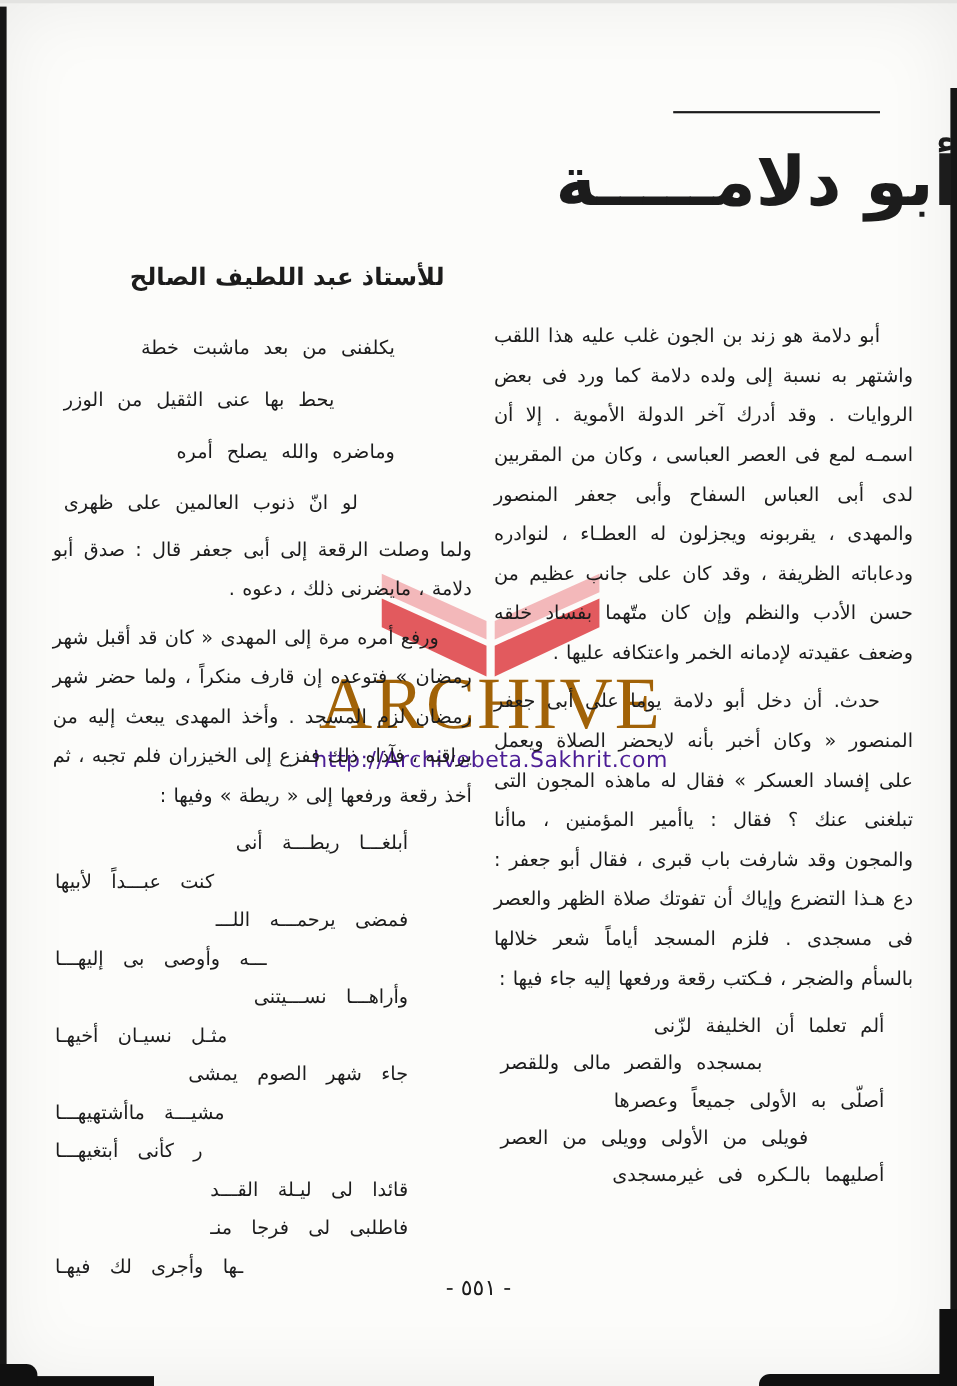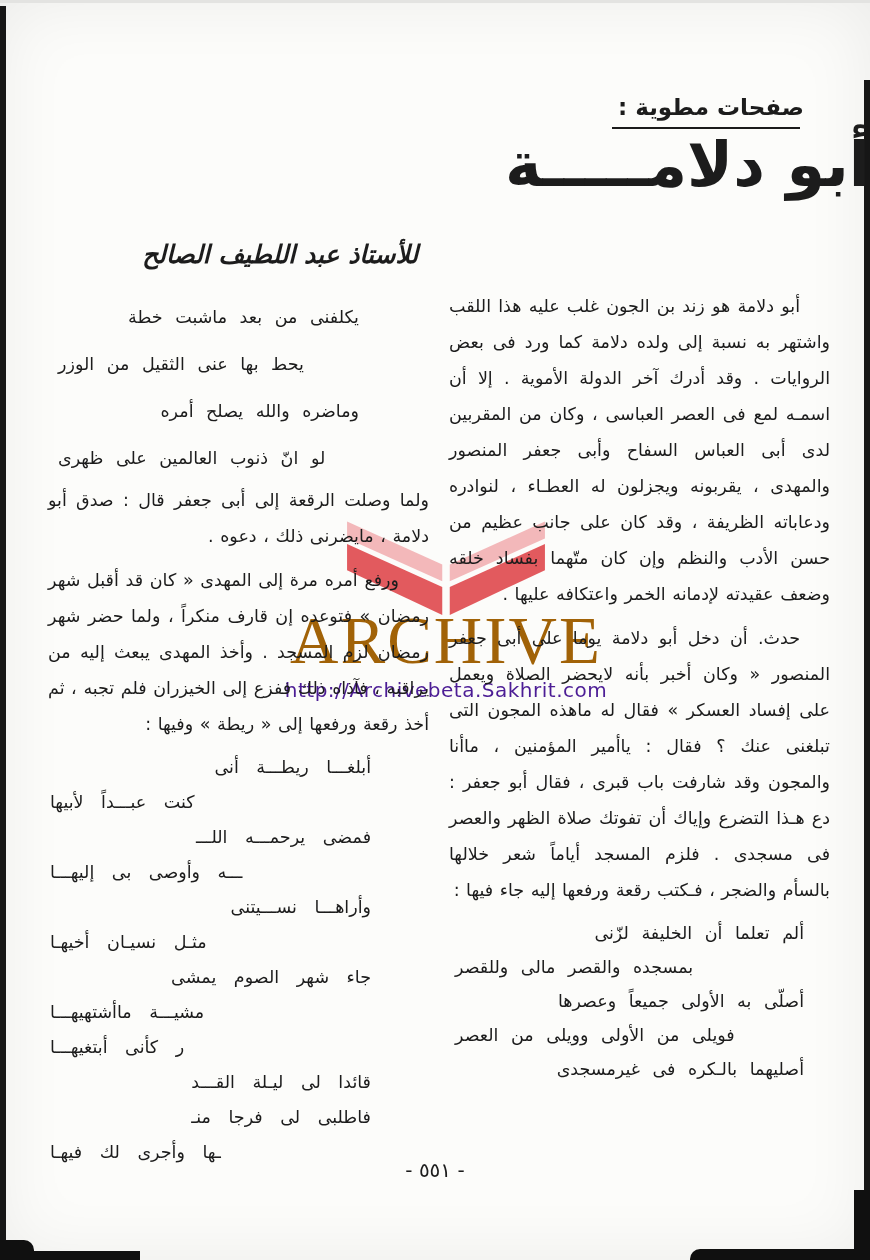--- a/index.html
+++ b/index.html
@@ -23,22 +23,22 @@
   .header { position:absolute; top:94px; right:66px; text-align:right; z-index:3; }
   .header-label { font-size:23px; font-weight:bold; }
   .header-rule { margin-top:7px; margin-right:4px; height:2px; width:188px; background:#1b1b1b; }
 
   
   .title {
     position:absolute; top:128px; left:0; width:100%; text-align:right;
     font-size:62px; font-weight:bold; margin:0; letter-spacing:0px; z-index:3;
   }
   .byline {
-    position:absolute; top:240px; left:118px; width:300px; text-align:right;
-    font-size:25px; font-weight:bold; z-index:3;font-style:italic;
+    position:absolute; top:240px; left:118px; width:300px; text-align:left;
+    font-size:22px; font-weight:bold; z-index:3;
   }
 
   
   .watermark { position:absolute; top:516px; left:446px; transform:translateX(-50%);
                width:380px; text-align:center; z-index:1; }
   .wm-book { display:block; margin:0 auto; }
   .wm-text { font-family:Liberation Serif, serif; font-size:67px; letter-spacing:2px;
              color:#a16207; margin-top:-24px; line-height:1.1; }
   .wm-url  { font-size:20px; color:#4c1d95; letter-spacing:0.5px; margin-top:0px; }
 
@@ -70,21 +70,20 @@
 
   <div class="top-line"></div>
   <div class="edge-left"></div>
   <div class="edge-right"></div>
   <div class="corner-bl"></div>
   <div class="corner-bl2"></div>
   <div class="corner-br"></div>
   <div class="corner-br2"></div>
 
   <div class="header">
-    <div class="header-label">صفحات مطوية :</div>
     <div class="header-rule"></div>
   </div>
 
   <h1 class="title">أبو دلامـــــة</h1>
   <div class="byline">للأستاذ عبد اللطيف الصالح</div>
 
   <div class="watermark">
     <svg class="wm-book" width="216" height="112" viewBox="0 0 220 120">
       <polygon points="4,6 106,52 106,70 4,24" fill="#f3b8ba"></polygon>
       <polygon points="4,30 106,76 106,106 4,58" fill="#e25a5e"></polygon>

